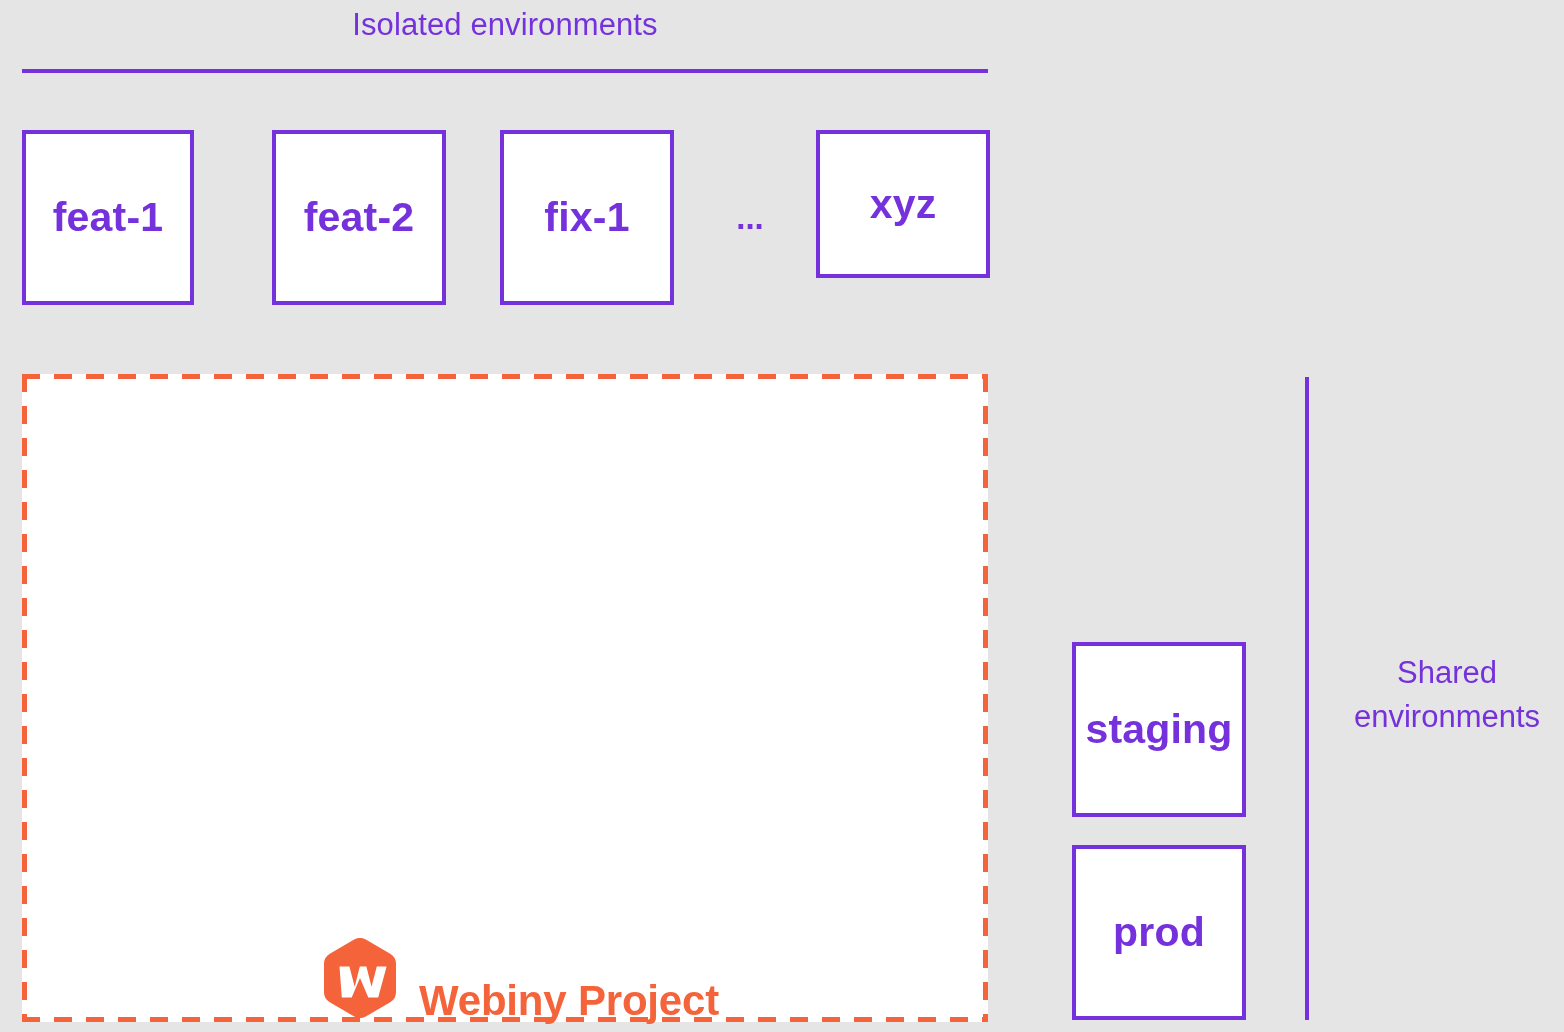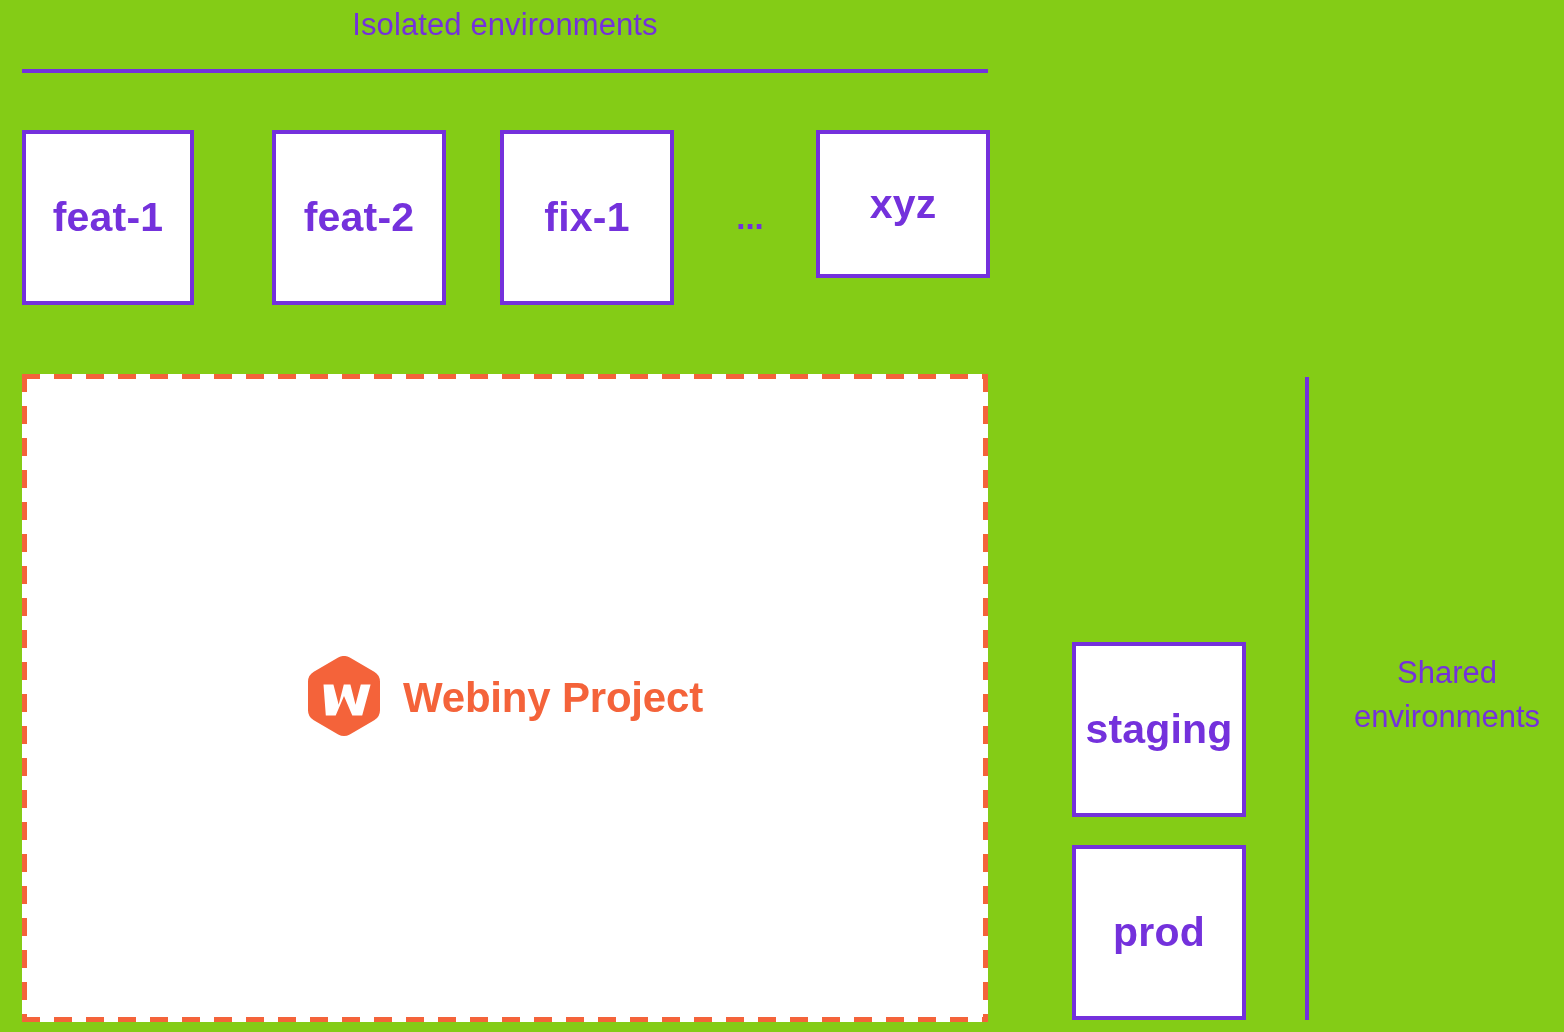--- a/index.html
+++ b/index.html
@@ -7,21 +7,21 @@
     padding: 0;
     background: #ffffff;
   }
   body {
     font-family: "Liberation Sans", sans-serif;
   }
   #canvas {
     position: relative;
     width: 1564px;
     height: 1032px;
-    background: #84cc16;
+    background: #e5e5e5;
     overflow: hidden;
   }
 
   
   .iso-title {
     position: absolute;
     left: 22px;
     top: 6px;
     width: 966px;
     text-align: center;
@@ -94,26 +94,26 @@
       repeating-linear-gradient(to right,  #F4633A 0 18px, rgba(0,0,0,0) 18px 32px),
       repeating-linear-gradient(to right,  #F4633A 0 18px, rgba(0,0,0,0) 18px 32px),
       repeating-linear-gradient(to bottom, #F4633A 0 18px, rgba(0,0,0,0) 18px 32px),
       repeating-linear-gradient(to bottom, #F4633A 0 18px, rgba(0,0,0,0) 18px 32px);
     background-size: 100% 5px, 100% 5px, 5px 100%, 5px 100%;
     background-position: left top, left bottom, left top, right top;
     background-repeat: no-repeat;
   }
   #project-brand {
     position: absolute;
-    left: 0;
+    left: 16px;
     top: 0;
     width: 100%;
     height: 100%;
     display: flex;
-    align-items: center;
+    align-items: flex-end;
     justify-content: center;
     gap: 22px;
   }
   .logo-hex {
     position: relative;
     width: 74px;
     height: 84px;
     flex: 0 0 auto;
   }
   .logo-hex svg { display: block; width: 74px; height: 84px; }

